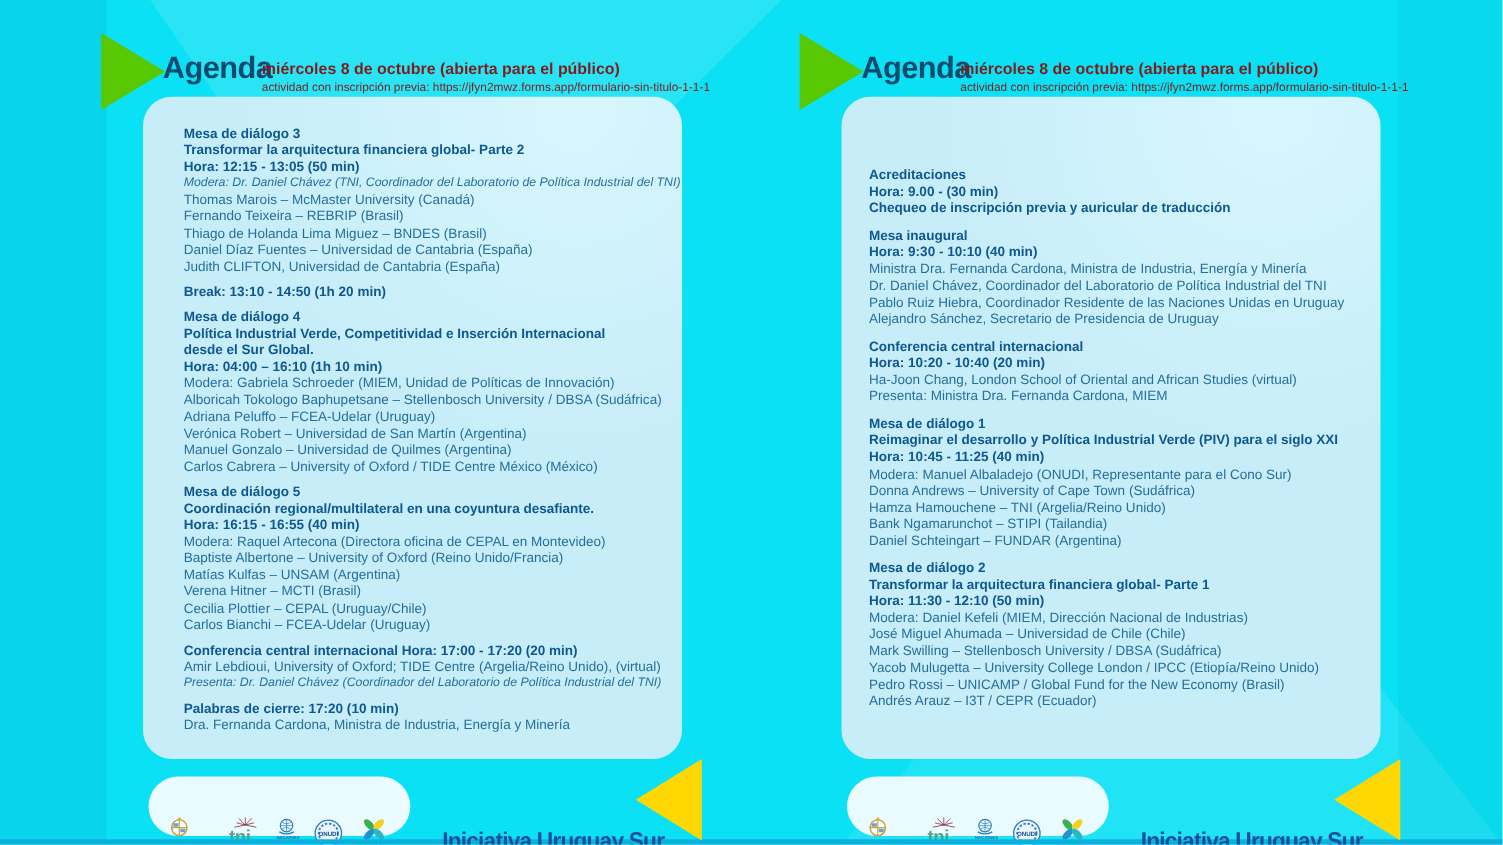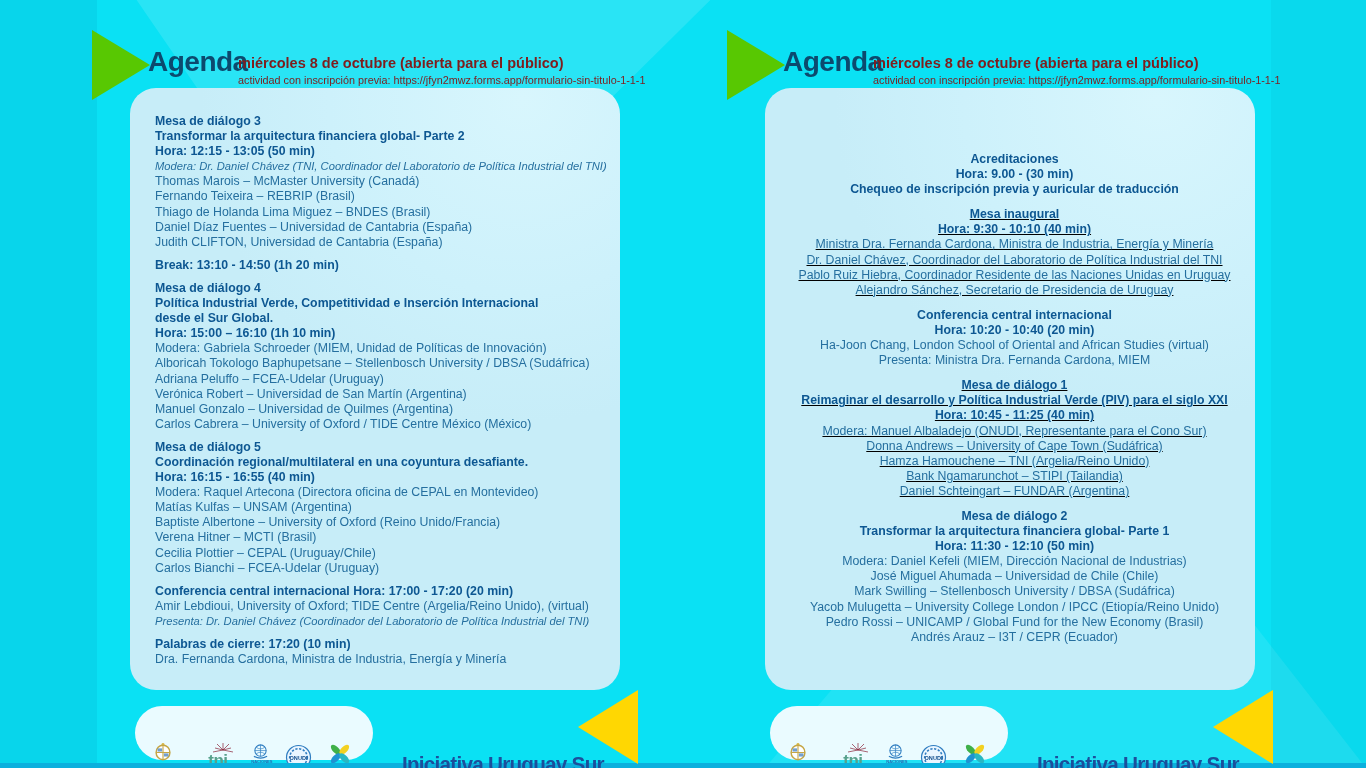--- a/index.html
+++ b/index.html
@@ -29,28 +29,28 @@
   .header-info{position:absolute;left:238px;top:28px;color:#7f1d1d;margin-top:27px;}
   .header-date{font-size:14.5px;font-weight:bold;white-space:nowrap;}
   .header-reg{font-size:10.8px;font-weight:normal;margin-top:3px;white-space:nowrap;}
   .header-aforo{font-size:10.8px;font-weight:bold;margin-top:3px;white-space:nowrap;text-align:center;}
 
   
   .panel{position:absolute;left:130px;top:88px;width:490px;height:602px;border-radius:26px;
     background:radial-gradient(circle 430px at 80% 2%, #d8f6fd 0%, #cdf1fb 45%, #c7edf8 75%);
     overflow:hidden;}
   .panel-content{position:absolute;inset:0;}
-  .pc-left{padding:26px 16px 0 25px;}
-  .pc-right{padding:64px 16px 16px 25px;text-align:center;}
+  .pc-left{padding:26px 16px 0 25px;margin-left:12px;}
+  .pc-right{padding:64px 16px 16px 25px;}
   .line{font-size:12.3px;line-height:15.1px;white-space:nowrap;color:#256f9f;}
   .line.bold{font-weight:bold;color:#0d5792;}
   .line.small{font-size:11.2px;font-style:italic;}
   .pc-left .section + .section{margin-top:8px;}
   .pc-right .section + .section{margin-top:10px;}
-  .pc-right .section.gap-lg{text-decoration:underline;}
+  .pc-right .section.gap-lg{}
 
   
   .logo-pill{position:absolute;left:135px;top:706px;width:238px;height:54px;border-radius:27px;
     background:#eafbff;display:flex;align-items:center;justify-content:center;gap:13px;}
   .logo{display:flex;flex-direction:column;align-items:flex-start;line-height:1;margin-top:48px;}
   .logo-caption{font-size:4px;font-weight:bold;color:#27496b;text-align:center;margin-top:1px;}
   .tni-wrap{position:relative;}
   .tni-text{font-size:17px;font-weight:bold;color:#57a18c;letter-spacing:-.5px;}
   .tni-underline{width:26px;height:2px;background:#b03045;margin-top:1px;}
   .un-caption1{font-size:4px;font-weight:bold;color:#2a6db5;text-align:center;}
@@ -96,35 +96,35 @@
             <div class="line">Daniel Díaz Fuentes – Universidad de Cantabria (España)</div>
             <div class="line">Judith CLIFTON, Universidad de Cantabria (España)</div>
           </div>
           <div class="section">
             <div class="line bold">Break: 13:10 - 14:50 (1h 20 min)</div>
           </div>
           <div class="section">
             <div class="line bold">Mesa de diálogo 4</div>
             <div class="line bold">Política Industrial Verde, Competitividad e Inserción Internacional</div>
             <div class="line bold">desde el Sur Global.</div>
-            <div class="line bold">Hora: 15:00 – 16:10 (1h 10 min)</div>
+            <div class="line bold">Hora: 04:00 – 16:10 (1h 10 min)</div>
             <div class="line">Modera: Gabriela Schroeder (MIEM, Unidad de Políticas de Innovación)</div>
             <div class="line">Alboricah Tokologo Baphupetsane – Stellenbosch University / DBSA (Sudáfrica)</div>
             <div class="line">Adriana Peluffo – FCEA-Udelar (Uruguay)</div>
             <div class="line">Verónica Robert – Universidad de San Martín (Argentina)</div>
             <div class="line">Manuel Gonzalo – Universidad de Quilmes (Argentina)</div>
             <div class="line">Carlos Cabrera – University of Oxford / TIDE Centre México (México)</div>
           </div>
           <div class="section">
             <div class="line bold">Mesa de diálogo 5</div>
             <div class="line bold">Coordinación regional/multilateral en una coyuntura desafiante.</div>
             <div class="line bold">Hora: 16:15 - 16:55 (40 min)</div>
             <div class="line">Modera: Raquel Artecona (Directora oficina de CEPAL en Montevideo)</div>
+            <div class="line">Baptiste Albertone – University of Oxford (Reino Unido/Francia)</div>
             <div class="line">Matías Kulfas – UNSAM (Argentina)</div>
-            <div class="line">Baptiste Albertone – University of Oxford (Reino Unido/Francia)</div>
             <div class="line">Verena Hitner – MCTI (Brasil)</div>
             <div class="line">Cecilia Plottier – CEPAL (Uruguay/Chile)</div>
             <div class="line">Carlos Bianchi – FCEA-Udelar (Uruguay)</div>
           </div>
           <div class="section">
             <div class="line bold">Conferencia central internacional Hora: 17:00 - 17:20 (20 min)</div>
             <div class="line">Amir Lebdioui, University of Oxford; TIDE Centre (Argelia/Reino Unido), (virtual)</div>
             <div class="line small">Presenta: Dr. Daniel Chávez (Coordinador del Laboratorio de Política Industrial del TNI)</div>
           </div>
           <div class="section">

